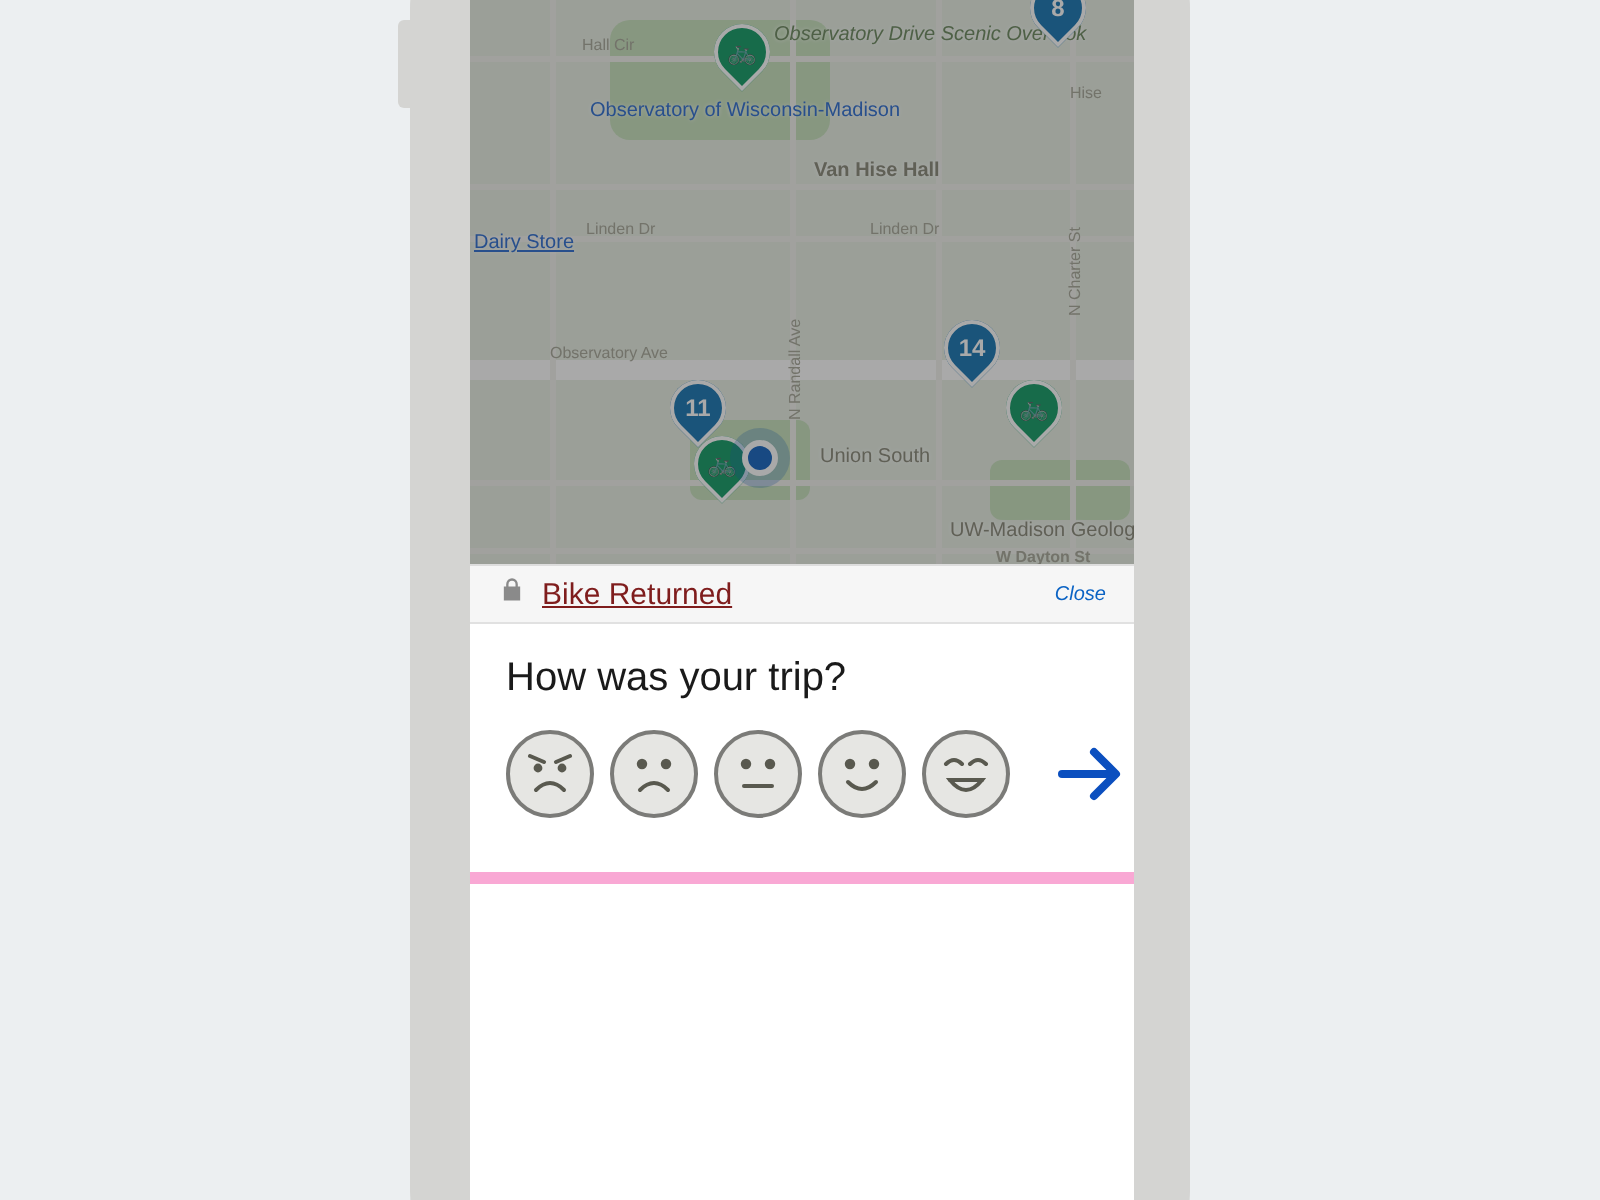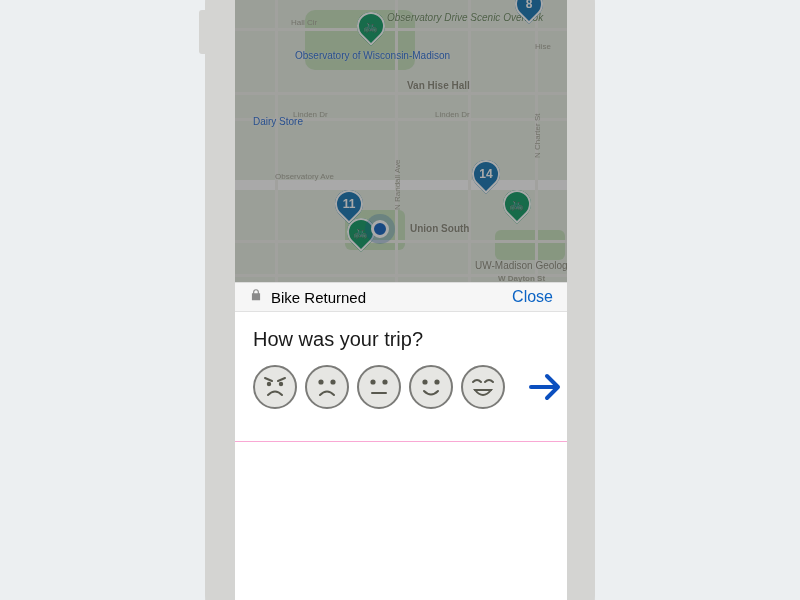--- a/index.html
+++ b/index.html
@@ -118,30 +118,30 @@
     width:100%; height:30px;
     background:#f6f6f6;
     border-top:1px solid #ddd;
     border-bottom:1px solid #e1e1e1;
     display:flex; align-items:center;
     padding:0 14px;
     box-sizing:border-box;
     z-index:60;
   }
   .modal-header .lock { color:#8a8a8a; margin-right:8px; }
-  .modal-header .status { color:#000000; font-size:15px; flex:1; }
-  .modal-header .close  { color:#0b63c4; font-size:16px; cursor:pointer; }
+  .modal-header .status { color:#7f1d1d; font-size:15px; flex:1;text-decoration:underline; }
+  .modal-header .close  { color:#0b63c4; font-size:10px; cursor:pointer;font-style:italic; }
 
   
   .rating {
     position:absolute;
     left:0; top:332px; width:100%;
     height:130px;
     background:#fff;
-    border-bottom:1px solid #f9a8d4;
+    border-bottom:6px solid #f9a8d4;
     padding:16px 4px 0 18px;
     box-sizing:border-box;
     z-index:60;
   }
   .rating h2 {
     margin:0 0 14px 0;
     font-size:20px;
     font-weight:500;
     color:#1a1a1a;
   }
@@ -185,24 +185,24 @@
       <div class="road-v" style="left:160px;"></div>
       <div class="road-v" style="left:233px;"></div>
       <div class="road-v" style="left:300px;"></div>
 
       <div class="map-label acc" style="left:60px; top:70px; line-height:1.1;">Observatory of
 Wisconsin-Madison</div>
       <div class="map-label italic" style="left:152px; top:32px; line-height:1.1;">Observatory
 Drive Scenic
 Overlook</div>
       <div class="map-label" style="left:172px; top:100px;font-weight:bold;">Van Hise Hall</div>
-      <div class="map-label" style="left:175px; top:243px;font-weight:bold;">Union South</div>
+      <div class="map-label" style="left:175px; top:243px;">Union South</div>
       <div class="map-label" style="left:240px; top:280px; line-height:1.1;">UW-Madison
 Geology Museum</div>
-      <div class="map-label acc" style="left:18px; top:136px;">Dairy Store</div>
+      <div class="map-label acc" style="left:2px; top:136px;text-decoration:underline;">Dairy Store</div>
 
       <div class="street" style="left:58px; top:130px;">Linden Dr</div>
       <div class="street" style="left:200px; top:130px;">Linden Dr</div>
       <div class="street" style="left:40px; top:192px;">Observatory Ave</div>
       <div class="street" style="left:263px; top:294px;font-weight:bold;">W Dayton St</div>
       <div class="street" style="left:300px; top:62px;">Hise</div>
       <div class="street" style="left:56px; top:38px;">Hall Cir</div>
       <div class="street" style="left:158px; top:230px; transform:rotate(-90deg); transform-origin:left top;">N Randall Ave</div>
       <div class="street" style="left:298px; top:178px; transform:rotate(-90deg); transform-origin:left top;">N Charter St</div>
 

